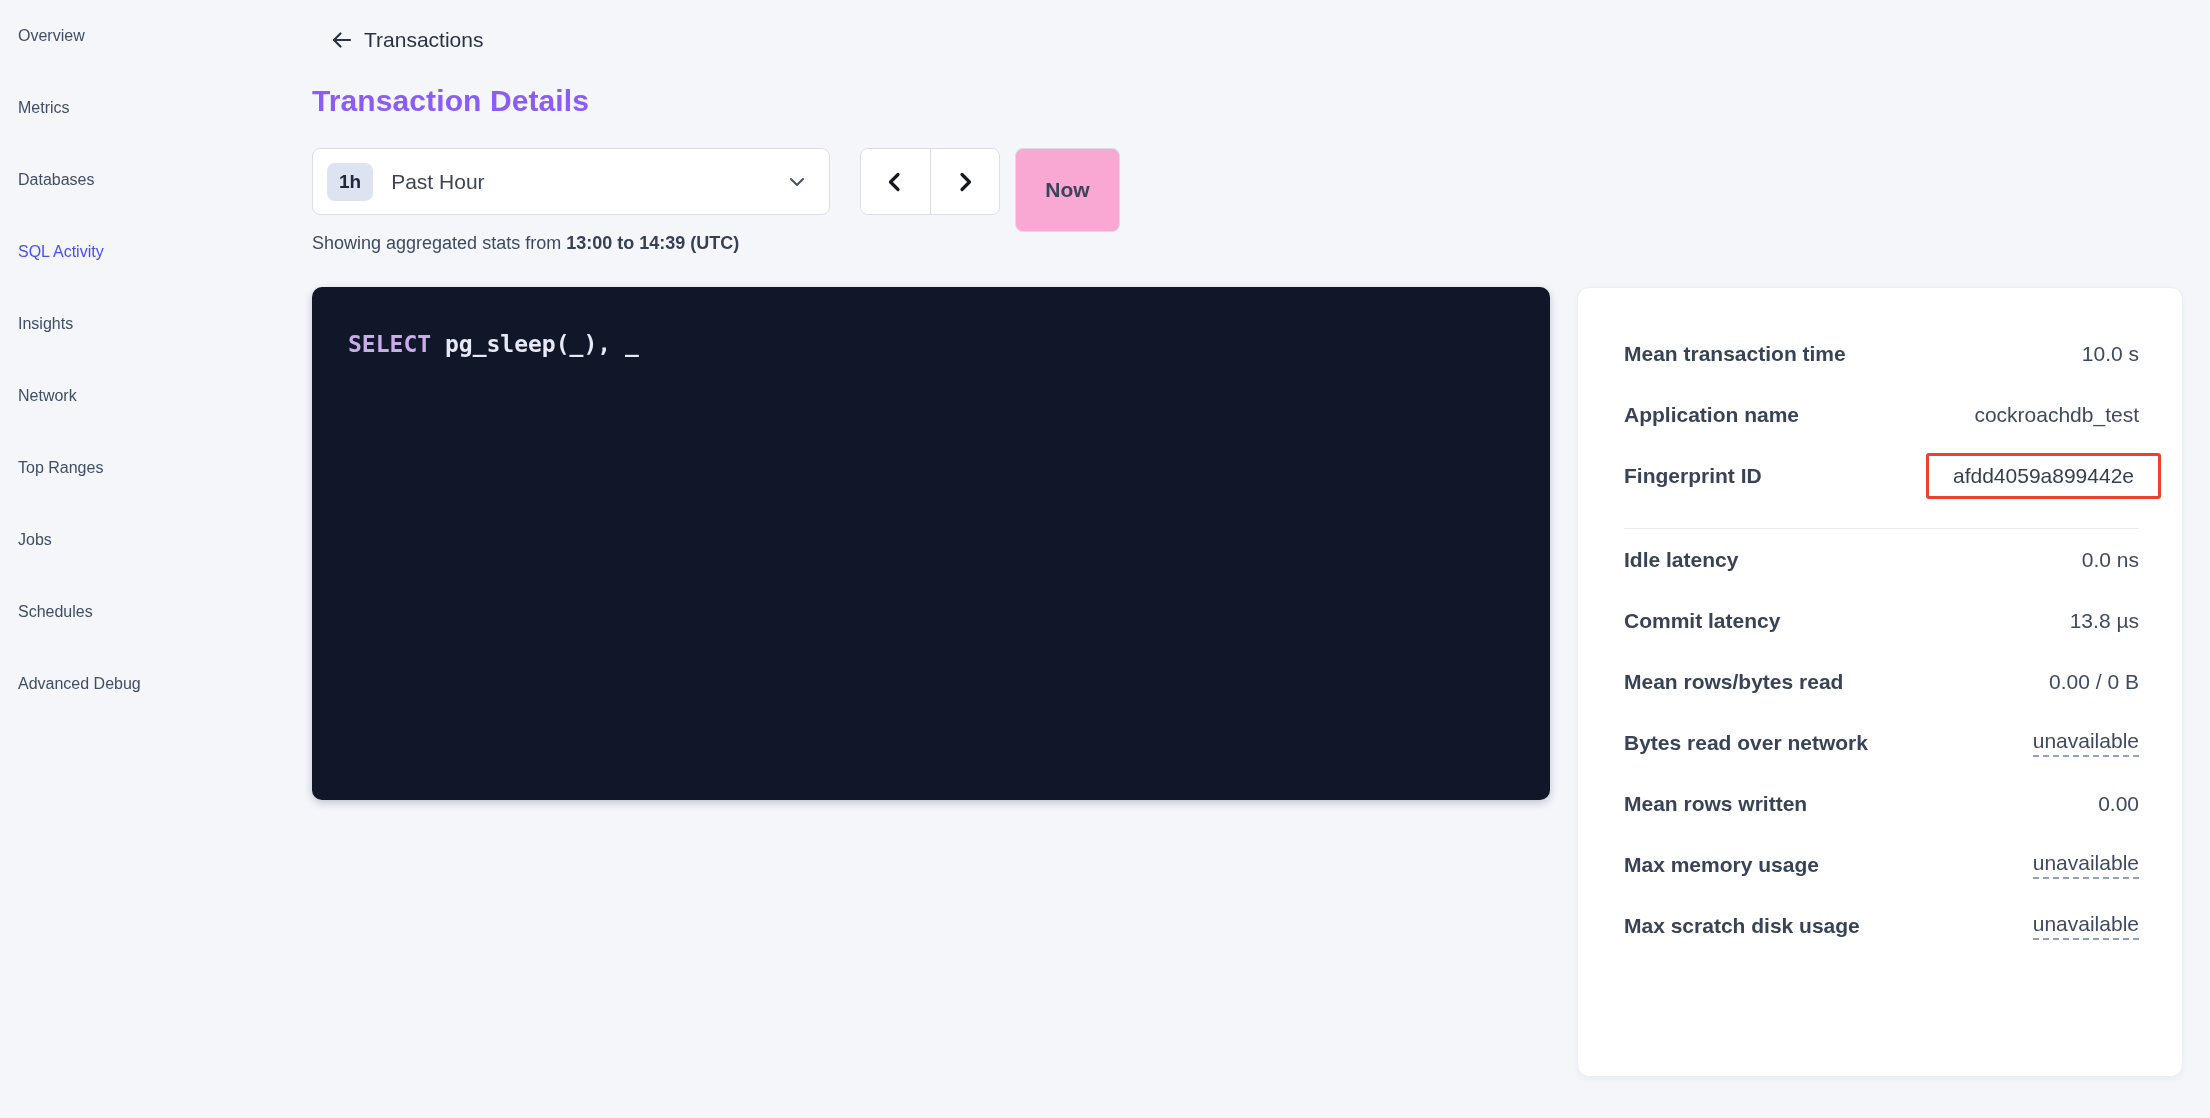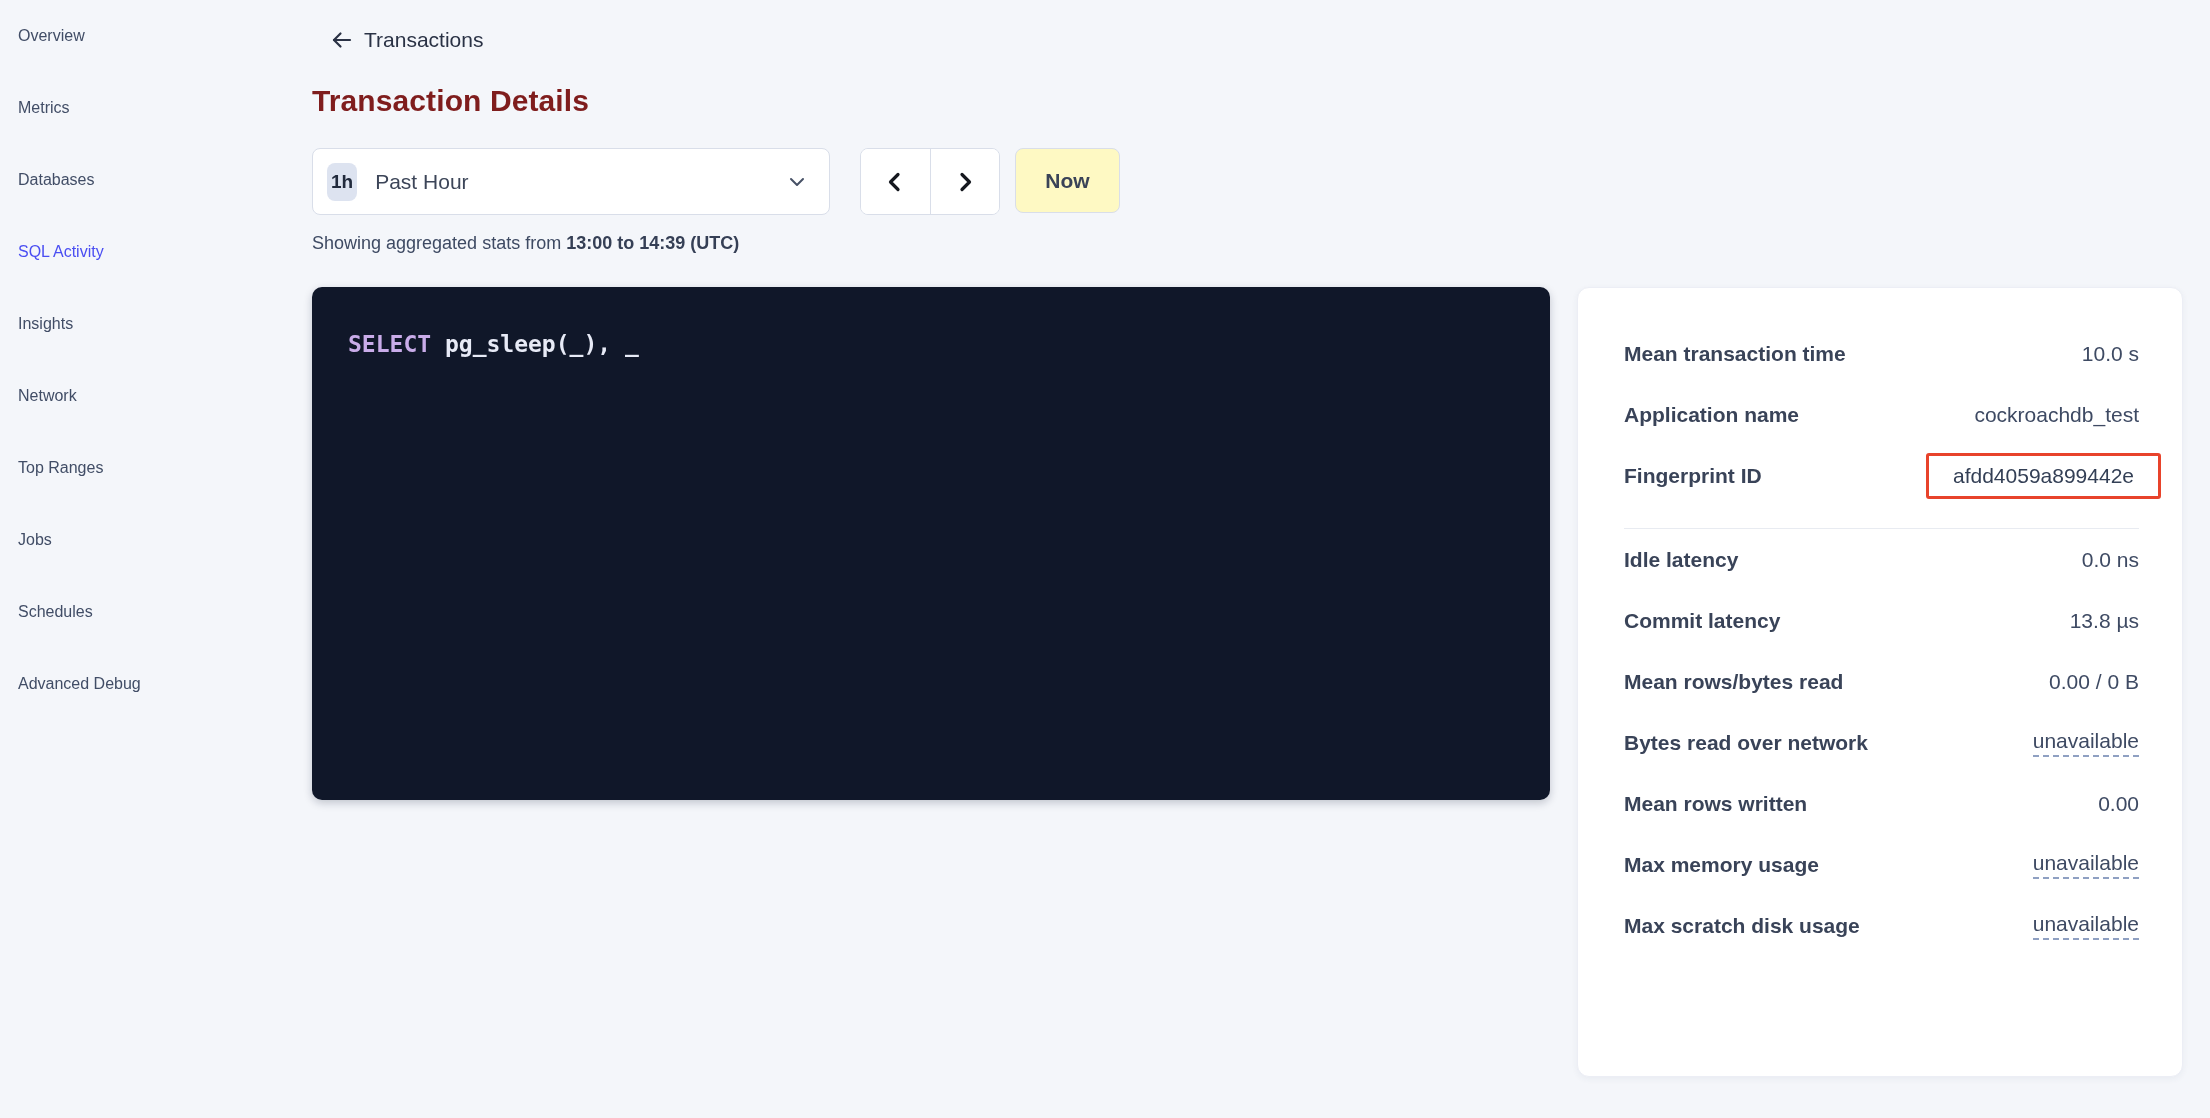--- a/index.html
+++ b/index.html
@@ -25,56 +25,56 @@
 
   
   .breadcrumb {
     position: absolute; left: 331px; top: 28px;
     display: flex; align-items: center; gap: 11px;
     font-size: 21px; color: #2a3245; cursor: pointer;
   }
   .breadcrumb .back-ic { display: inline-flex; width: 22px; height: 22px; }
   .page-title {
     position: absolute; left: 312px; top: 84px;
-    font-size: 30px; font-weight: 700; color: #7f1d1d;
+    font-size: 30px; font-weight: 700; color: #8b5cf6;
     letter-spacing: 0.1px;
   }
 
   
   .time-dropdown {
     position: absolute; left: 312px; top: 148px;
     width: 518px; height: 67px;
     background: #fff; border: 1px solid #d9dee9; border-radius: 8px;
     display: flex; align-items: center;
     padding: 0 22px 0 14px; cursor: pointer;
   }
   .time-badge {
     background: #dde3f0; color: #212a3c;
     font-weight: 700; font-size: 19px;
     border-radius: 8px;
-    padding: 8px 4px; margin-right: 18px;
+    padding: 8px 12px; margin-right: 18px;
   }
   .time-selected { font-size: 21px; color: #3c4558; flex: 1; }
   .chev-down { display: inline-flex; width: 20px; height: 20px; }
 
   .time-nav {
     position: absolute; left: 860px; top: 148px;
     width: 140px; height: 67px;
     background: #fff; border: 1px solid #d9dee9; border-radius: 8px;
     display: flex; overflow: hidden;
   }
   .time-nav button {
     flex: 1; background: #fff; border: none; cursor: pointer;
     display: flex; align-items: center; justify-content: center;
   }
   .time-nav button + button { border-left: 1px solid #d9dee9; }
   .now-btn {
     position: absolute; left: 1015px; top: 148px;
-    width: 105px; height: 65px;
-    background: #fef9c3; border: 1px solid #d9dee9; border-radius: 8px;
+    width: 105px; height: 84px;
+    background: #f9a8d4; border: 1px solid #d9dee9; border-radius: 8px;
     font-family: inherit; font-size: 21px; font-weight: 700; color: #3a4357;
     cursor: pointer;
   }
 
   .stats-line {
     position: absolute; left: 312px; top: 233px;
     font-size: 18px; color: #3e4a63;
   }
   .stats-line b { font-weight: 700; color: #353f55; }
 

